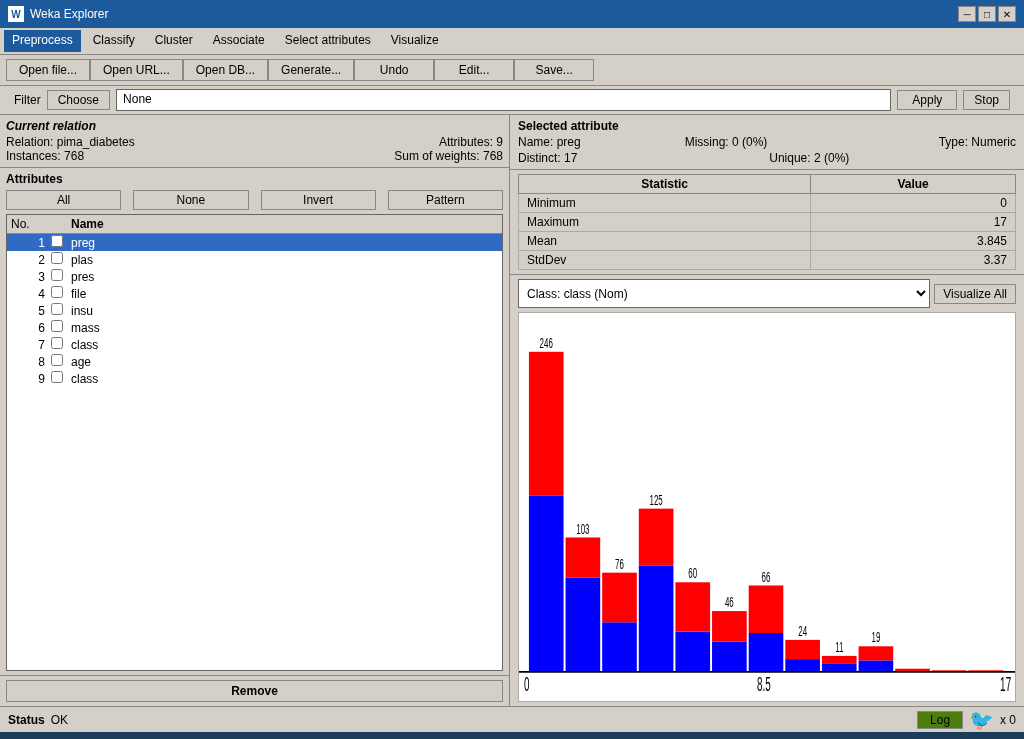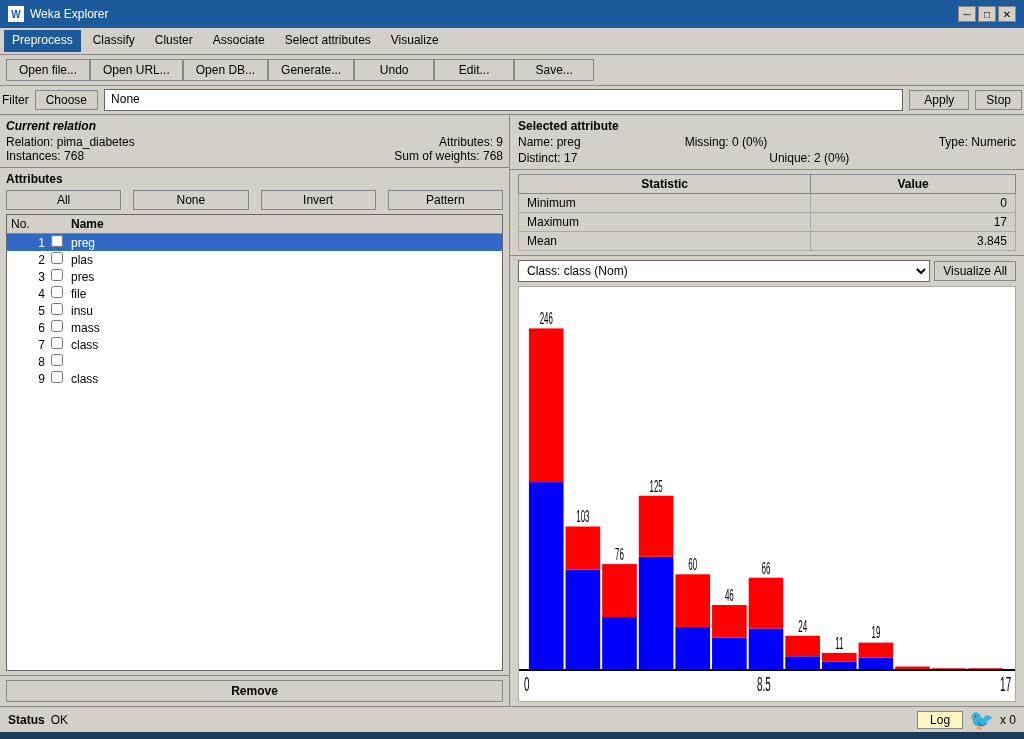--- a/index.html
+++ b/index.html
@@ -12,21 +12,21 @@
     .title-bar-btn { background: #d4d0c8; border: 1px solid #888; color: #000; width: 18px; height: 16px; font-size: 10px; cursor: pointer; display: flex; align-items: center; justify-content: center; }
     
     .menu-bar { background: #d4d0c8; border-bottom: 1px solid #888; display: flex; padding: 2px 4px; gap: 4px; }
     .menu-item { padding: 3px 8px; cursor: pointer; font-size: 12px; }
     .menu-item:hover, .menu-item.active { background: #1c5a9c; color: white; }
     .menu-item.active { border-bottom: 2px solid #1c5a9c; }
     
     .toolbar { background: #d4d0c8; padding: 4px 6px; display: flex; border-bottom: 1px solid #888; }
     .toolbar-btn { background: #d4d0c8; border: 1px solid #888; padding: 3px 12px; cursor: pointer; font-size: 12px; min-width: 80px; }
     
-    .filter-bar { padding: 3px 2px; display: flex; align-items: center; gap: 6px; border-bottom: 1px solid #888; background: #d4d0c8; }
+    .filter-bar { padding: 3px 14px; display: flex; align-items: center; gap: 6px; border-bottom: 1px solid #888; background: #d4d0c8; }
     .filter-label { font-size: 12px; }
     .choose-btn { background: #d4d0c8; border: 1px solid #888; padding: 2px 10px; cursor: pointer; font-size: 12px; }
     .filter-value { flex: 1; background: white; border: 1px solid #666; padding: 2px 6px; font-size: 12px; height: 22px; }
     .apply-btn { background: #d4d0c8; border: 1px solid #888; padding: 2px 14px; cursor: pointer; font-size: 12px; }
     .stop-btn { background: #d4d0c8; border: 1px solid #888; padding: 2px 10px; cursor: pointer; font-size: 12px; }
     
     .main-area { display: flex; height: calc(739px - 28px - 26px - 32px - 30px - 32px); }
     
     .left-panel { width: 510px; border-right: 1px solid #888; display: flex; flex-direction: column; }
     
@@ -57,28 +57,28 @@
     .selected-attr-section { padding: 4px 8px; border-bottom: 1px solid #888; background: #d4d0c8; }
     .selected-attr-title { font-weight: bold; font-size: 12px; margin-bottom: 2px; }
     .selected-attr-info { display: grid; grid-template-columns: 1fr 1fr 1fr; gap: 2px; font-size: 12px; }
     
     .stats-table { margin: 4px 8px; border-collapse: collapse; width: calc(100% - 16px); }
     .stats-table th { background: #d4d0c8; border: 1px solid #888; padding: 2px 8px; font-size: 12px; text-align: center; }
     .stats-table td { border: 1px solid #aaa; padding: 2px 8px; font-size: 12px; }
     .stats-table td:last-child { text-align: right; }
     
     .class-bar { display: flex; align-items: center; gap: 4px; padding: 4px 8px; border-top: 1px solid #888; }
-    .class-select { flex: 1; border: 1px solid #666; padding: 2px 4px; font-size: 12px; background: white; height: 22px; }
+    .class-select { flex: 1; border: 1px solid #666; padding: 2px 4px; font-size: 12px; background: white; height: 29px; }
     .visualize-all-btn { background: #d4d0c8; border: 1px solid #888; padding: 2px 8px; cursor: pointer; font-size: 12px; }
     
     .histogram-area { flex: 1; background: white; margin: 0 8px 4px 8px; border: 1px solid #aaa; position: relative; overflow: hidden; }
     
     .status-bar { background: #d4d0c8; border-top: 1px solid #888; padding: 2px 8px; display: flex; align-items: center; justify-content: space-between; height: 26px; }
     .status-left { display: flex; align-items: center; gap: 6px; }
-    .log-btn { background: #fef9c3; border: 1px solid #888; padding: 1px 12px; cursor: pointer; font-size: 12px; }
+    .log-btn { background: #4d7c0f; border: 1px solid #888; padding: 1px 12px; cursor: pointer; font-size: 12px; }
     
     .bottom-bar { background: #1c3a5a; color: #00ff88; font-size: 11px; padding: 2px 6px; height: 22px; font-family: monospace; display: flex; align-items: center; justify-content: space-between; }
     
     .histogram-svg { width: 100%; height: 100%; }
     
     input[type="checkbox"] { width: 12px; height: 12px; margin: 0; }
   </style>
 </head>
 <body>
 
@@ -199,20 +199,21 @@
     <div class="attr-row-name">mass</div>
   </div>
             <div class="attr-row">
     <div class="attr-row-no">7</div>
     <div class="attr-row-cb"><input type="checkbox" style=""></div>
     <div class="attr-row-name">class</div>
   </div>
             <div class="attr-row">
     <div class="attr-row-no">8</div>
     <div class="attr-row-cb"><input type="checkbox" style=""></div>
+    <div class="attr-row-name">age</div>
   </div>
             <div class="attr-row">
     <div class="attr-row-no">9</div>
     <div class="attr-row-cb"><input type="checkbox" style=""></div>
     <div class="attr-row-name">class</div>
   </div>
           </div>
       </div>
     </div>
 
@@ -267,20 +268,24 @@
     <td>Minimum</td>
     <td>0</td>
   </tr>
           <tr>
     <td>Maximum</td>
     <td>17</td>
   </tr>
           <tr>
     <td>Mean</td>
     <td>3.845</td>
+  </tr>
+          <tr>
+    <td>StdDev</td>
+    <td>3.37</td>
   </tr>
         </tbody>
     </table>
 
     <div class="class-bar">
       <select class="class-select">
         <option>Class: class (Nom)</option>
       </select>
       <button class="visualize-all-btn">Visualize All</button>
     </div>

